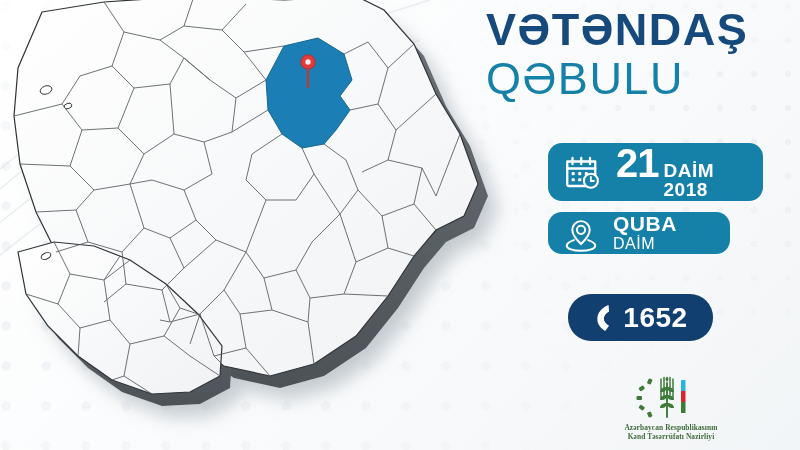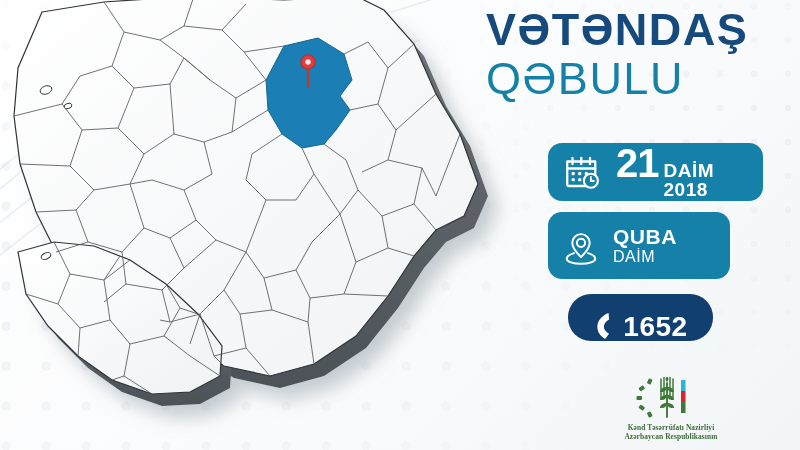--- a/index.html
+++ b/index.html
@@ -44,26 +44,26 @@
   
   .badge{
     position:absolute;display:flex;align-items:center;
     border-radius:14px;box-sizing:border-box;
   }
   .badge-date{
     left:548px;top:143px;width:215px;height:58px;
     background:#1580a8;padding:0 14px;
   }
   .badge-loc{
-    left:548px;top:212px;width:182px;height:67px;
+    left:548px;top:212px;width:182px;height:42px;
     background:#1580a8;padding:0 14px;align-items:center;
   }
   .badge-phone{
     left:568px;top:294px;width:145px;height:47px;
-    background:#103f70;padding:0 14px;justify-content:center;border-radius:23px;align-items:flex-end;
+    background:#103f70;padding:0 14px;justify-content:center;border-radius:23px;
   }
   .ic{flex:0 0 auto;display:block;}
   .date-text{display:flex;align-items:baseline;color:#fff;margin-left:12px;}
   .date-day{font-size:40px;font-weight:bold;line-height:38px;letter-spacing:-1px;}
   .date-my{margin-left:5px;line-height:1;}
   .date-month{font-size:19px;font-weight:bold;line-height:19px;letter-spacing:.5px;}
   .date-year{font-size:19px;font-weight:bold;line-height:20px;letter-spacing:.5px;}
   .loc-text{margin-left:13px;color:#fff;}
   .loc-city{font-size:21px;font-weight:bold;line-height:22px;letter-spacing:.5px;}
   .loc-sub{font-size:16px;line-height:18px;letter-spacing:.5px;}
@@ -291,18 +291,18 @@
           <path d="M30 1.5 V22"></path>
           <path d="M36 1.5 V22"></path>
           <path d="M39 3 V22"></path>
       </g>
 
       <rect x="47" y="4" width="4.5" height="11" fill="#29b6d8"></rect>
       <rect x="47" y="15" width="4.5" height="11" fill="#d9262c"></rect>
       <rect x="47" y="26" width="4.5" height="11" fill="#3f7a38"></rect>
     </svg>
     <div class="logo-text">
+      <div>Azərbaycan Respublikasının</div>
       <div>Kənd Təsərrüfatı Nazirliyi</div>
-      <div>Azərbaycan Respublikasının</div>
     </div>
   </div>
 
 </div>
 
 </body></html>

